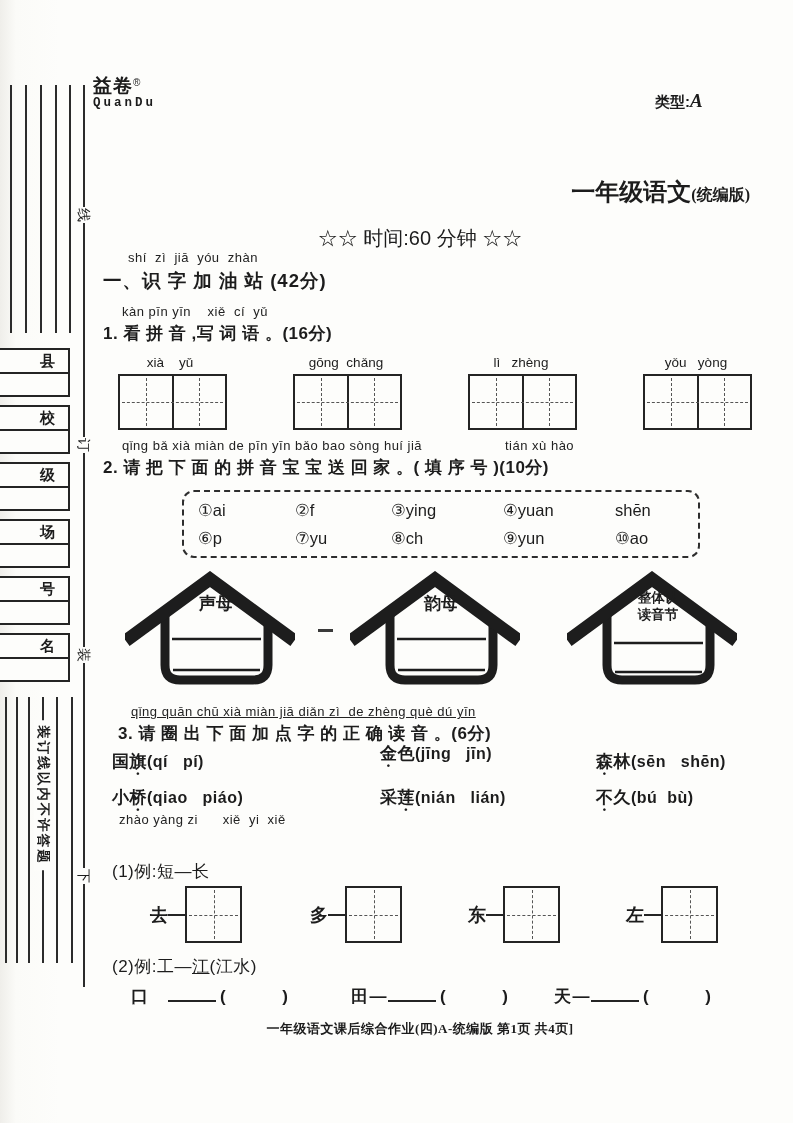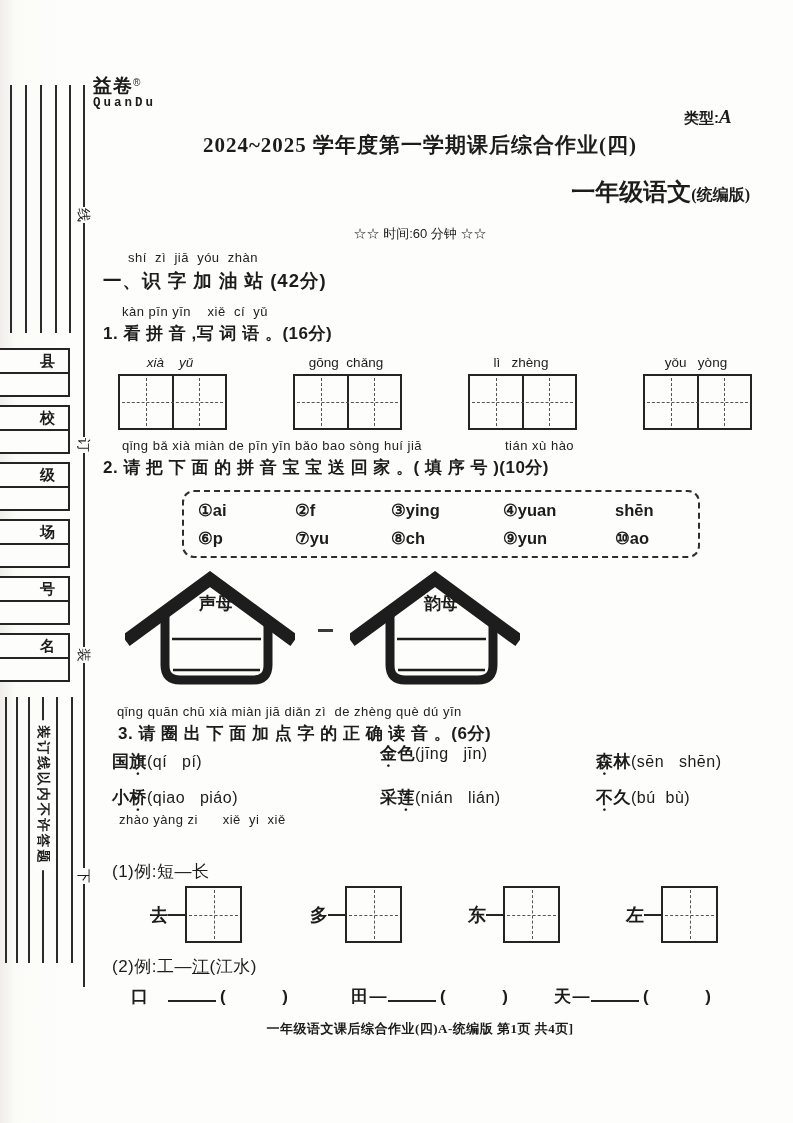--- a/index.html
+++ b/index.html
@@ -26,53 +26,53 @@
   }
   .fieldbox{position:absolute;left:-14px;width:80px;border:2px solid #242424;background:#fdfdfb;}
   .fieldbox .lbl{height:22px;border-bottom:2px solid #242424;text-align:right;
     padding-right:13px;font-size:15px;line-height:22px;font-weight:bold;}
   .fieldbox .empty{height:21px;}
   
   .logo{position:absolute;left:93px;top:76px;line-height:1.1;}
   .logo .cn{font-size:19px;font-weight:bold;letter-spacing:1px;}
   .logo .reg{font-size:10px;vertical-align:super;}
   .logo .en{font-size:12.5px;font-weight:bold;letter-spacing:3px;font-family:"Liberation Mono",monospace;}
-  .typebox{position:absolute;left:684px;top:90px;font-size:15px;font-weight:bold;margin-top:16px;}
+  .typebox{position:absolute;left:655px;top:90px;font-size:15px;font-weight:bold;}
   .typebox .tv{font-style:italic;font-size:19px;font-family:"Liberation Serif",serif;}
   .title{position:absolute;left:90px;width:660px;top:131px;text-align:center;
     font-size:21px;font-weight:bold;font-family:"Liberation Serif",serif;letter-spacing:1px;}
   .subtitle{position:absolute;left:90px;width:660px;top:176px;text-align:right;
     font-family:"Liberation Serif",serif;font-weight:bold;}
   .subtitle .m{font-size:24px;}
   .subtitle .e{font-size:16px;}
-  .timeline{position:absolute;left:90px;width:660px;top:225px;text-align:center;font-size:13px;}
+  .timeline{position:absolute;left:90px;width:660px;top:225px;text-align:center;font-size:20px;}
   
   .pinyin{position:absolute;font-size:13px;color:#222;letter-spacing:0.5px;}
   .qtext{position:absolute;font-size:17px;font-weight:bold;letter-spacing:0.5px;}
   .sechead{position:absolute;font-size:18.5px;font-weight:bold;letter-spacing:1px;}
   
   .wbox{position:absolute;width:105px;height:52px;border:2px solid #242424;display:flex;background:#fdfdfb;}
   .wbox .c{flex:1;position:relative;}
   .wbox .c + .c{border-left:2px solid #242424;}
   .wbox .c::before{content:"";position:absolute;top:2px;bottom:2px;left:50%;width:0;border-left:1.5px dashed #555;}
   .wbox::after{content:"";position:absolute;left:2px;right:2px;top:50%;height:0;border-top:1.5px dashed #555;}
   .wpy{position:absolute;transform:translateX(-50%);font-size:13.5px;white-space:pre;}
   
   .optbox{position:absolute;left:182px;top:490px;width:518px;height:68px;
     border:2.5px dashed #2e2e2e;border-radius:12px;background:#fdfdfb;
     display:grid;grid-template-columns:97px 96px 112px 112px auto;
     grid-template-rows:1fr 1fr;align-items:center;padding:4px 0 4px 14px;box-sizing:border-box;
-    font-size:16.5px;font-weight:bold;}
+    font-size:16.5px;}
   
   .house{position:absolute;}
   .house svg text{font-family:"Liberation Serif",serif;font-weight:bold;fill:#1d1d1d;}
   .stray-dash{position:absolute;left:318px;top:629px;width:15px;height:2.5px;background:#3a3a3a;}
   
   .q3item{position:absolute;font-size:17px;font-weight:bold;letter-spacing:0.5px;}
-  .q3item .pron{font-weight:normal;font-size:16px;white-space:pre;}
+  .q3item .pron{font-weight:bold;font-size:16px;white-space:pre;}
   .dotchar{position:relative;display:inline-block;}
   .dotchar::after{content:"•";position:absolute;left:50%;transform:translateX(-50%);
     bottom:-0.62em;font-size:0.55em;}
   
   .ex-label{position:absolute;font-size:17px;font-weight:normal;letter-spacing:0.5px;}
   .ex-label .ul{text-decoration:underline;}
   .p1item{position:absolute;display:flex;align-items:center;}
   .p1item .ch{font-size:18px;font-weight:bold;}
   .p1item .lnk{display:inline-block;width:17px;height:0;border-top:2px solid #242424;}
   .sbox{width:53px;height:53px;border:2px solid #242424;position:relative;background:#fdfdfb;}
@@ -143,33 +143,32 @@
 
   <div class="logo">
     <div><span class="cn">益卷</span><span class="reg">®</span></div>
     <div class="en">QuanDu</div>
   </div>
 
   <div class="typebox">
     <span>类型:</span><span class="tv">A</span>
   </div>
 
-  <div class="title">2024~2025 学年度第一学期课后综合作业(四)</div>
   <div class="subtitle">
     <span class="m">一年级语文</span><span class="e">(统编版)</span>
   </div>
   <div class="timeline">☆☆  时间:60 分钟  ☆☆</div>
 
   <div class="pinyin pre" style="left:128px;top:250px;">shí  zì  jiā  yóu  zhàn</div>
   <div class="sechead" style="left:103px;top:268px;">一、识 字 加 油 站 (42分)</div>
 
   <div class="pinyin pre" style="left:122px;top:304px;">kàn pīn yīn    xiě  cí  yǔ</div>
   <div class="qtext" style="left:103px;top:322px;">1. 看 拼 音 ,写 词 语 。(16分)</div>
 
-  <span class="wpy" style="left:170px;top:355px;font-style:italic;">xià    yǔ</span>
+  <span class="wpy" style="left:170px;top:355px;">xià    yǔ</span>
   <span class="wpy" style="left:346px;top:355px;">gōng  chǎng</span>
   <span class="wpy" style="left:521px;top:355px;">lì   zhèng</span>
   <span class="wpy" style="left:696px;top:355px;">yǒu   yòng</span>
 
   <div class="wbox" style="left:118px;top:374px;">
       <div class="c"></div>
       <div class="c"></div>
     </div>
   <div class="wbox" style="left:293px;top:374px;">
       <div class="c"></div>
@@ -213,22 +212,32 @@
   <div class="stray-dash"></div>
   <div class="house" style="left:350px;top:571px;">
     <svg width="170" height="119" viewBox="0 0 170 119">
       <path d="M40,42 L40,94 Q40,109 55,109 L128,109 Q143,109 143,94 L143,50" fill="none" stroke="#1d1d1d" stroke-width="9"></path>
       <path d="M6,66 L85,8 L164,66" fill="none" stroke="#1d1d1d" stroke-width="13" stroke-linecap="square"></path>
       <text x="91" y="38" font-size="17" text-anchor="middle">韵母</text>
       <line x1="47" y1="68" x2="136" y2="68" stroke="#1d1d1d" stroke-width="2.5"></line>
       <line x1="48" y1="99" x2="135" y2="99" stroke="#1d1d1d" stroke-width="2.5"></line>
     </svg>
   </div>
-
-  <div class="pinyin pre" style="left:117px;top:704px;">qǐng quān chū xià miàn jiā diǎn zì  de zhèng què dú yīn</div>
+  <div class="house" style="left:567px;top:571px;">
+    <svg width="170" height="119" viewBox="0 0 170 119">
+      <path d="M40,42 L40,94 Q40,109 55,109 L128,109 Q143,109 143,94 L143,50" fill="none" stroke="#1d1d1d" stroke-width="9"></path>
+      <path d="M6,66 L85,8 L164,66" fill="none" stroke="#1d1d1d" stroke-width="13" stroke-linecap="square"></path>
+      <text x="91" y="31" font-size="13.5" text-anchor="middle">整体认</text>
+      <text x="91" y="48" font-size="13.5" text-anchor="middle">读音节</text>
+      <line x1="47" y1="72" x2="136" y2="72" stroke="#1d1d1d" stroke-width="2.5"></line>
+      <line x1="48" y1="101" x2="135" y2="101" stroke="#1d1d1d" stroke-width="2.5"></line>
+    </svg>
+  </div>
+
+  <div class="pinyin pre" style="left:131px;top:704px;text-decoration:underline;">qǐng quān chū xià miàn jiā diǎn zì  de zhèng què dú yīn</div>
   <div class="qtext" style="left:118px;top:722px;">3. 请 圈 出 下 面 加 点 字 的 正 确 读 音 。(6分)</div>
 
   <div class="q3item" style="left:112px;top:750px;">
     <span>国</span><span class="dotchar">旗</span><span></span><span class="pron">(qí   pí)</span>
   </div>
   <div class="q3item" style="left:380px;top:742px;">
     <span></span><span class="dotchar">金</span><span>色</span><span class="pron">(jīng   jīn)</span>
   </div>
   <div class="q3item" style="left:596px;top:750px;">
     <span></span><span class="dotchar">森</span><span>林</span><span class="pron">(sēn   shēn)</span>

